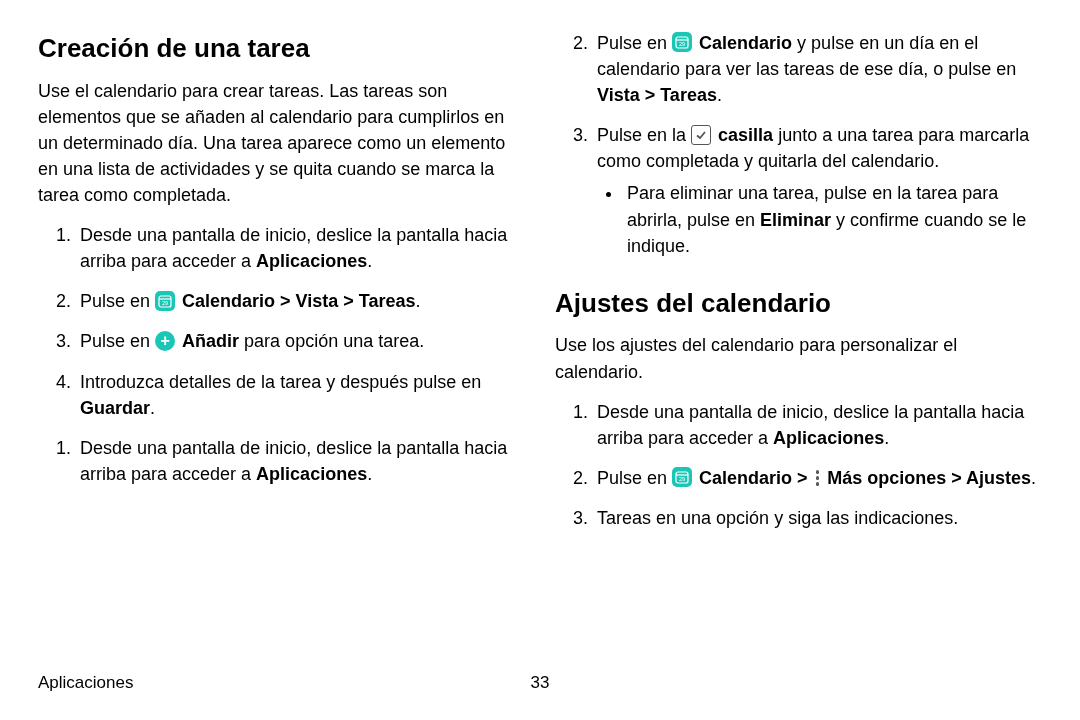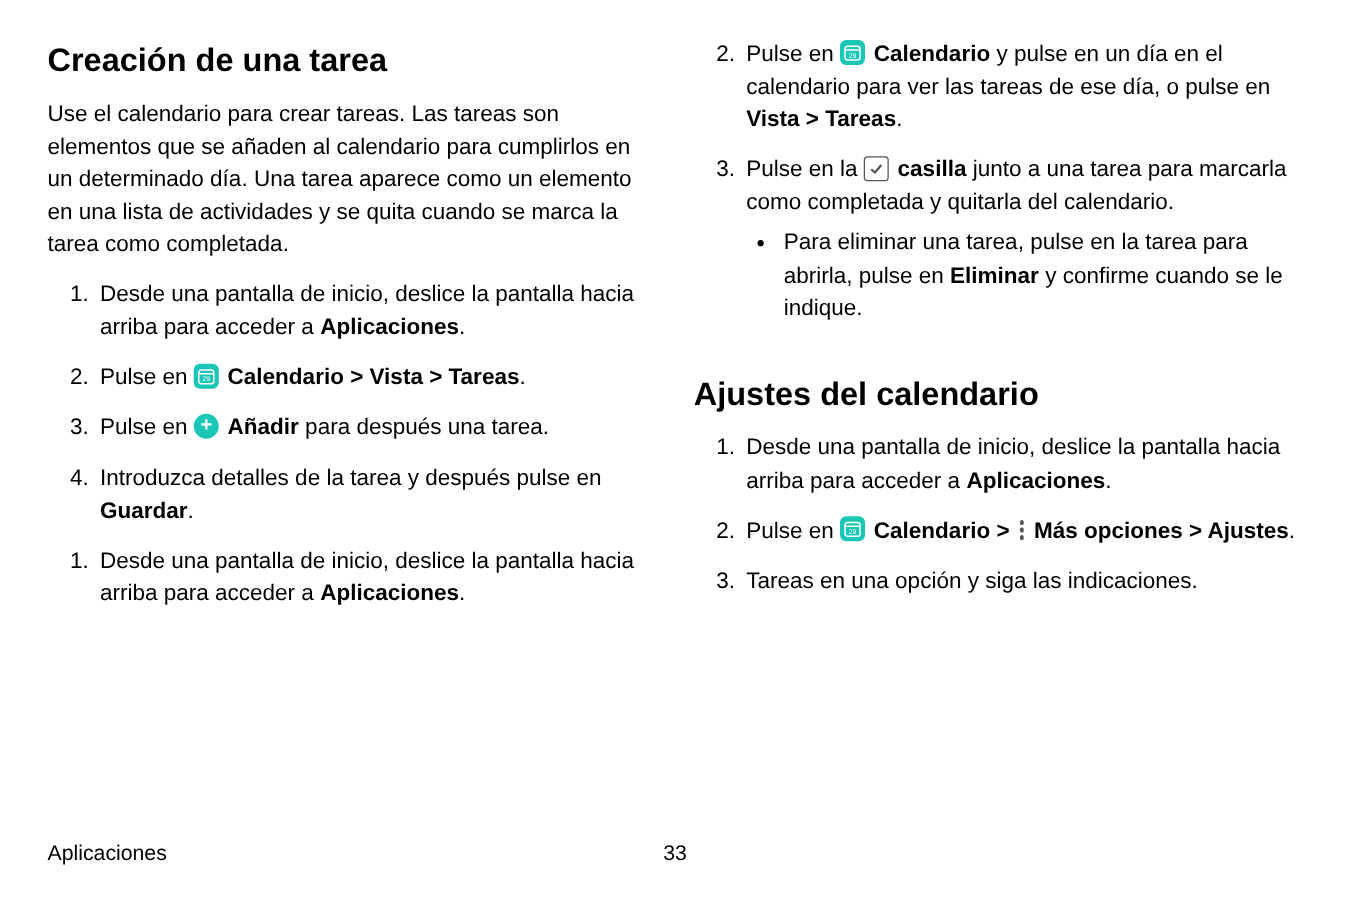--- a/index.html
+++ b/index.html
@@ -20,21 +20,21 @@
   }
   .col {
     flex: 1;
   }
   h2 {
     font-size: 26px;
     font-weight: 700;
     margin-bottom: 10px;
     margin-top: 0;
   }
-  h2.mt { margin-top: 38px; }
+  h2.mt { margin-top: 26px; }
   p { margin-bottom: 14px; }
   ol {
     list-style: decimal;
     padding-left: 38px;
     margin-bottom: 10px;
   }
   ol li {
     margin-bottom: 14px;
     padding-left: 4px;
   }
@@ -121,21 +121,21 @@
             <svg viewBox="0 0 14 14">
               <rect x="1" y="2" width="12" height="11" rx="2" fill="none" stroke="#fff" stroke-width="1.2"></rect>
               <line x1="1" y1="5" x2="13" y2="5" stroke="#fff" stroke-width="1.2"></line>
               <text x="7" y="11" text-anchor="middle" font-size="5.5" fill="#fff" font-family="Arial">29</text>
             </svg>
           </span>
         <b>Calendario &gt; Vista &gt; Tareas</b><span>.</span>
       </li>
       <li>
         <span>Pulse en </span><span class="icon icon-plus">+</span>
-        <b>Añadir</b><span> para después una tarea.</span>
+        <b>Añadir</b><span> para opción una tarea.</span>
       </li>
       <li>
         <span>Introduzca detalles de la tarea y después pulse en </span><b>Guardar</b><span>.</span>
       </li>
     </ol>
 
     <ol>
       <li>
         <span>Desde una pantalla de inicio, deslice la pantalla hacia arriba para acceder a </span><b>Aplicaciones</b><span>.</span>
       </li>
@@ -163,20 +163,21 @@
         <b>casilla</b><span> junto a una tarea para marcarla como completada y quitarla del calendario.</span>
         <ul class="bullet">
           <li>
             <span>Para eliminar una tarea, pulse en la tarea para abrirla, pulse en </span><b>Eliminar</b><span> y confirme cuando se le indique.</span>
           </li>
         </ul>
       </li>
     </ol>
 
     <h2 class="mt">Ajustes del calendario</h2>
+    <p>Use los ajustes del calendario para personalizar el calendario.</p>
     <ol>
       <li>
         <span>Desde una pantalla de inicio, deslice la pantalla hacia arriba para acceder a </span><b>Aplicaciones</b><span>.</span>
       </li>
       <li>
         <span>Pulse en </span><span class="icon icon-cal">
             <svg viewBox="0 0 14 14">
               <rect x="1" y="2" width="12" height="11" rx="2" fill="none" stroke="#fff" stroke-width="1.2"></rect>
               <line x1="1" y1="5" x2="13" y2="5" stroke="#fff" stroke-width="1.2"></line>
               <text x="7" y="11" text-anchor="middle" font-size="5.5" fill="#fff" font-family="Arial">29</text>

